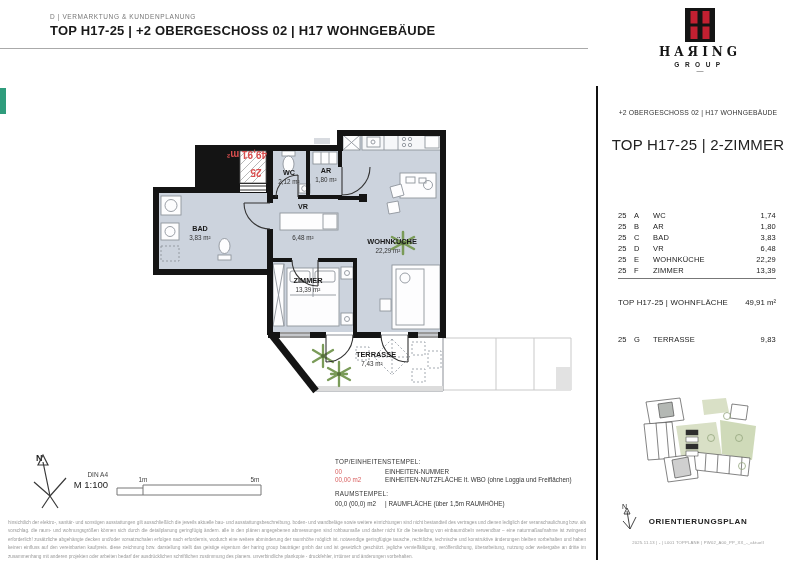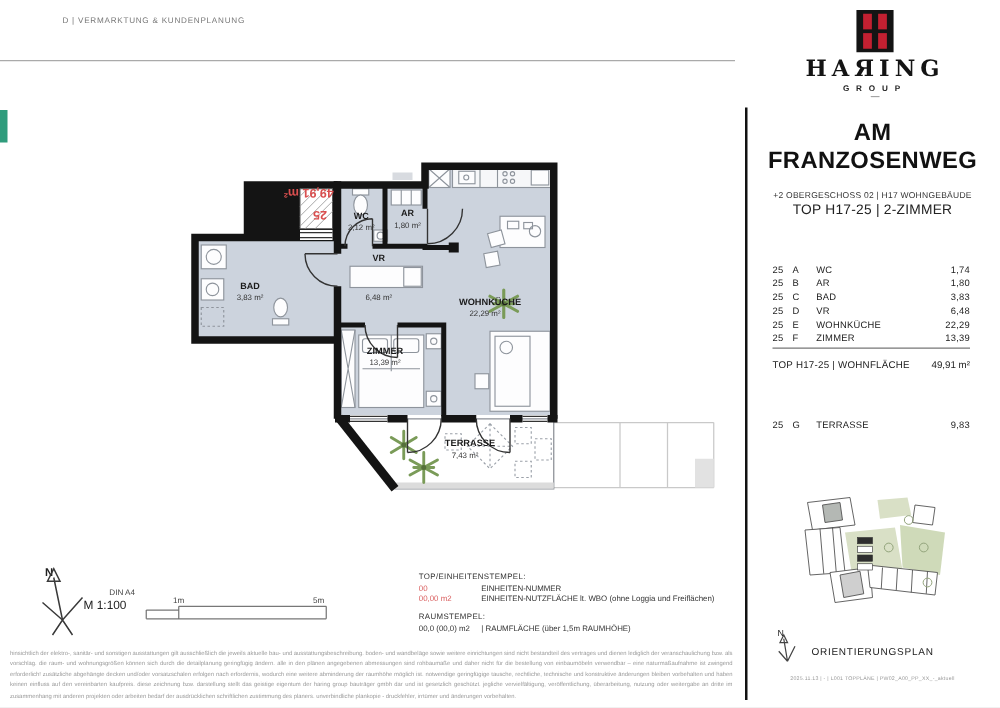--- a/index.html
+++ b/index.html
@@ -7,84 +7,84 @@
         font-family:"Liberation Sans",sans-serif;color:#1c1c1c;}
   .abs{position:absolute;}
   
   .dept{left:50px;top:13px;font-size:6.5px;color:#777;letter-spacing:.6px;}
   .htitle{left:50px;top:23px;font-size:13px;font-weight:700;color:#1a1a1a;letter-spacing:.2px;}
   .hrule{left:0;top:48px;width:588px;height:1px;background:#aaa;}
   .tealtab{left:0;top:88px;width:6px;height:26px;background:#2f9c7c;}
   
   .logo{left:640px;top:8px;width:120px;text-align:center;}
   .logo-icon{width:30px;height:34px;margin:0 auto;display:block;}
-  .logo-word{font-family:"DejaVu Serif",serif;font-size:18px;font-weight:700;letter-spacing:4px;color:#141414;margin-top:3px;}
+  .logo-word{font-family:"DejaVu Serif",serif;font-size:12px;font-weight:700;letter-spacing:4px;color:#141414;margin-top:3px;}
   .logo-group{font-size:6.5px;font-weight:700;letter-spacing:5.5px;color:#222;margin-top:2px;}
   .logo-dash{font-size:7px;color:#555;line-height:5px;}
   
   .vdivider{left:596px;top:86px;width:2px;height:474px;background:#111;}
   .proj{left:600px;top:96px;width:196px;text-align:center;}
   .proj-name{font-size:19px;font-weight:700;letter-spacing:.3px;color:#111;}
   .proj-addr{font-size:10px;color:#222;margin-top:6px;}
   .proj-sub{font-size:6.8px;color:#333;margin-top:13px;letter-spacing:.2px;}
-  .proj-unit{font-size:11px;color:#222;margin-top:2px;letter-spacing:.2px;}
+  .proj-unit{font-size:15px;color:#222;margin-top:20px;letter-spacing:.2px;}
   .rtable{left:618px;width:158px;font-size:7.5px;color:#222;}
   .rrow{display:flex;line-height:11px;letter-spacing:.2px;}
   .rrow .c-unit{width:16px;}
   .rrow .c-letter{width:19px;}
   .rrow .c-name{flex:1;}
   .rrow .c-val{text-align:right;}
-  .rtotal{display:flex;border-top:1px solid #777;margin-top:2px;padding-top:7px;font-size:7.8px;line-height:11px;}
+  .rtotal{display:flex;border-top:1px solid #777;margin-top:2px;padding-top:18px;font-size:7.8px;line-height:11px;}
   .rtotal .t-label{flex:1;letter-spacing:.2px;}
   .orient-map{left:636px;top:396px;width:128px;height:102px;}
   .orient-arrow{left:620px;top:502px;width:20px;height:30px;}
-  .orient-title{left:600px;top:517px;width:196px;text-align:center;font-size:8px;font-weight:400;letter-spacing:.6px;color:#222;}
+  .orient-title{left:600px;top:517px;width:196px;text-align:center;font-size:8px;font-weight:700;letter-spacing:.6px;color:#222;}
   .orient-footer{left:600px;top:540px;width:196px;text-align:center;font-size:4.2px;color:#9a9a9a;letter-spacing:.2px;}
   
   .compass{left:26px;top:448px;width:44px;height:62px;}
   .dinbox{left:60px;top:471px;width:48px;text-align:right;}
   .din-a4{font-size:6.5px;color:#444;}
-  .din-scale{font-size:9.5px;color:#222;margin-top:1px;text-align:center;}
+  .din-scale{font-size:9.5px;color:#222;margin-top:1px;}
   .scalebar{left:115px;top:473px;width:150px;height:26px;}
   .stamp{left:335px;top:458px;width:250px;font-size:6.3px;color:#333;}
   .stamp-title{letter-spacing:.3px;margin-bottom:3px;}
   .stamp-row{display:flex;line-height:8px;}
   .stamp-ex{width:50px;color:#d95f5f;}
   .stamp-ex.dark{color:#333;}
   .stamp-desc{flex:1;}
   .stamp-gap{height:6px;}
   .disclaimer{left:8px;top:519px;width:578px;font-size:4.7px;line-height:1.8;color:#999;text-align:justify;}
   svg text{font-family:"Liberation Sans",sans-serif;}
 </style>
 </head>
 <body>
 
 <div id="page">
 
   <div class="abs dept">D | VERMARKTUNG &amp; KUNDENPLANUNG</div>
+  <div class="abs htitle">TOP H17-25 | +2 OBERGESCHOSS 02 | H17 WOHNGEBÄUDE</div>
   <div class="abs hrule"></div>
   <div class="abs tealtab"></div>
 
   <div class="abs logo">
     <svg class="logo-icon" viewBox="0 0 30 34">
       <rect x="0" y="0" width="30" height="34" fill="#141414"></rect>
       <rect x="5.5" y="3" width="7" height="12.5" fill="#c32031"></rect>
       <rect x="17.5" y="3" width="7" height="12.5" fill="#c32031"></rect>
       <rect x="5.5" y="18.5" width="7" height="12.5" fill="#c32031"></rect>
       <rect x="17.5" y="18.5" width="7" height="12.5" fill="#c32031"></rect>
     </svg>
     <div class="logo-word">HAЯING</div>
     <div class="logo-group">GROUP</div>
     <div class="logo-dash">—</div>
   </div>
 
   <div class="abs vdivider"></div>
 
   <div class="abs proj">
-    <div class="proj-name">AM FRANZOSENWEG</div>
     <div class="proj-sub">+2 OBERGESCHOSS 02 | H17 WOHNGEBÄUDE</div>
     <div class="proj-unit">TOP H17-25 | 2-ZIMMER</div>
   </div>
 
   <div class="abs rtable" style="top:210px;">
     <div class="rrow">
       <span class="c-unit">25</span>
       <span class="c-letter">A</span>
       <span class="c-name">WC</span>
       <span class="c-val">1,74</span>

